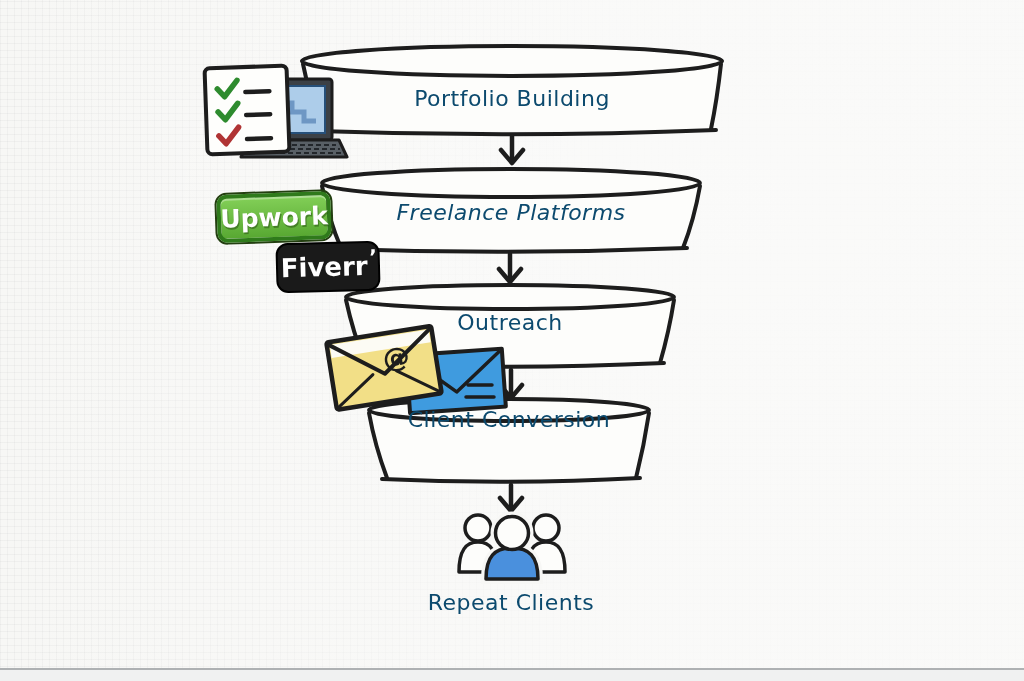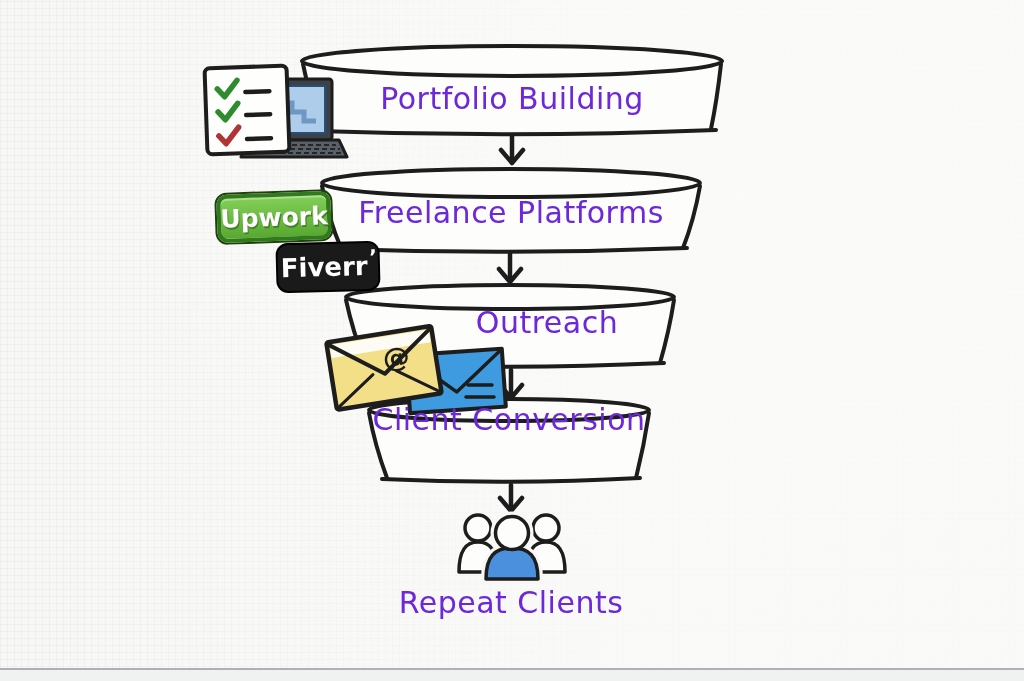--- a/index.html
+++ b/index.html
@@ -16,21 +16,21 @@
       repeating-linear-gradient(0deg, rgba(110,112,118,.06) 0 1px, transparent 1px 7px),
       repeating-linear-gradient(90deg, rgba(110,112,118,.055) 0 1px, transparent 1px 7px);
   }
   .bottom-edge{
     position:absolute;left:0;top:668px;width:1024px;height:13px;
     background:#f0f1f1;border-top:2px solid #aeb1b3;box-sizing:border-box;
   }
   svg.diagram{position:absolute;left:0;top:0;}
   .stage-label{
     position:absolute;transform:translate(-50%,-50%);
-    font-size:30px;color:#6d28d9;letter-spacing:.5px;white-space:nowrap;
+    font-size:22px;color:#0c4a6e;letter-spacing:.5px;white-space:nowrap;
   }
   .badge{
     position:absolute;display:flex;align-items:center;justify-content:center;
     box-sizing:border-box;white-space:nowrap;
   }
   .badge.upwork{
     left:217px;top:193px;width:114px;height:48px;
     background:linear-gradient(#85d15a,#5aა32) , linear-gradient(#82cf57,#58a832);
     background:linear-gradient(#82cf57,#58a832);
     border:4px solid #2f7a1b;border-radius:10px;
@@ -158,22 +158,22 @@
     <g>
       <circle cx="512" cy="533" r="16.5" fill="none" stroke="#f7f7f5" stroke-width="10"></circle>
       <path d="M486,579 C486,556 495,548 512,548 C529,548 538,556 538,579 Z" fill="none" stroke="#f7f7f5" stroke-width="10"></path>
       <path d="M486,579 C486,556 495,548 512,548 C529,548 538,556 538,579 Z" fill="#4a90dd" stroke="#1d1d1d" stroke-width="3.5" stroke-linejoin="round"></path>
       <circle cx="512" cy="533" r="16.5" fill="#fdfdfb" stroke="#1d1d1d" stroke-width="3.5"></circle>
     </g>
   </g>
 </svg>
 
 <div class="stage-label" style="left:512px;top:98px;">Portfolio Building</div>
-<div class="stage-label" style="left:511px;top:212px;">Freelance Platforms</div>
-<div class="stage-label" style="left:510px;top:322px;margin-left:37px;">Outreach</div>
+<div class="stage-label" style="left:511px;top:212px;font-style:italic;">Freelance Platforms</div>
+<div class="stage-label" style="left:510px;top:322px;">Outreach</div>
 <div class="stage-label" style="left:509px;top:419px;">Client Conversion</div>
 <div class="stage-label" style="left:511px;top:602px;text-align:right;">Repeat Clients</div>
 
 <div class="badge upwork">
   <span>Upwork</span>
 </div>
 <div class="badge fiverr">
   <span>Fiverr</span>
     <span class="mark">ʼ</span>
 </div>

